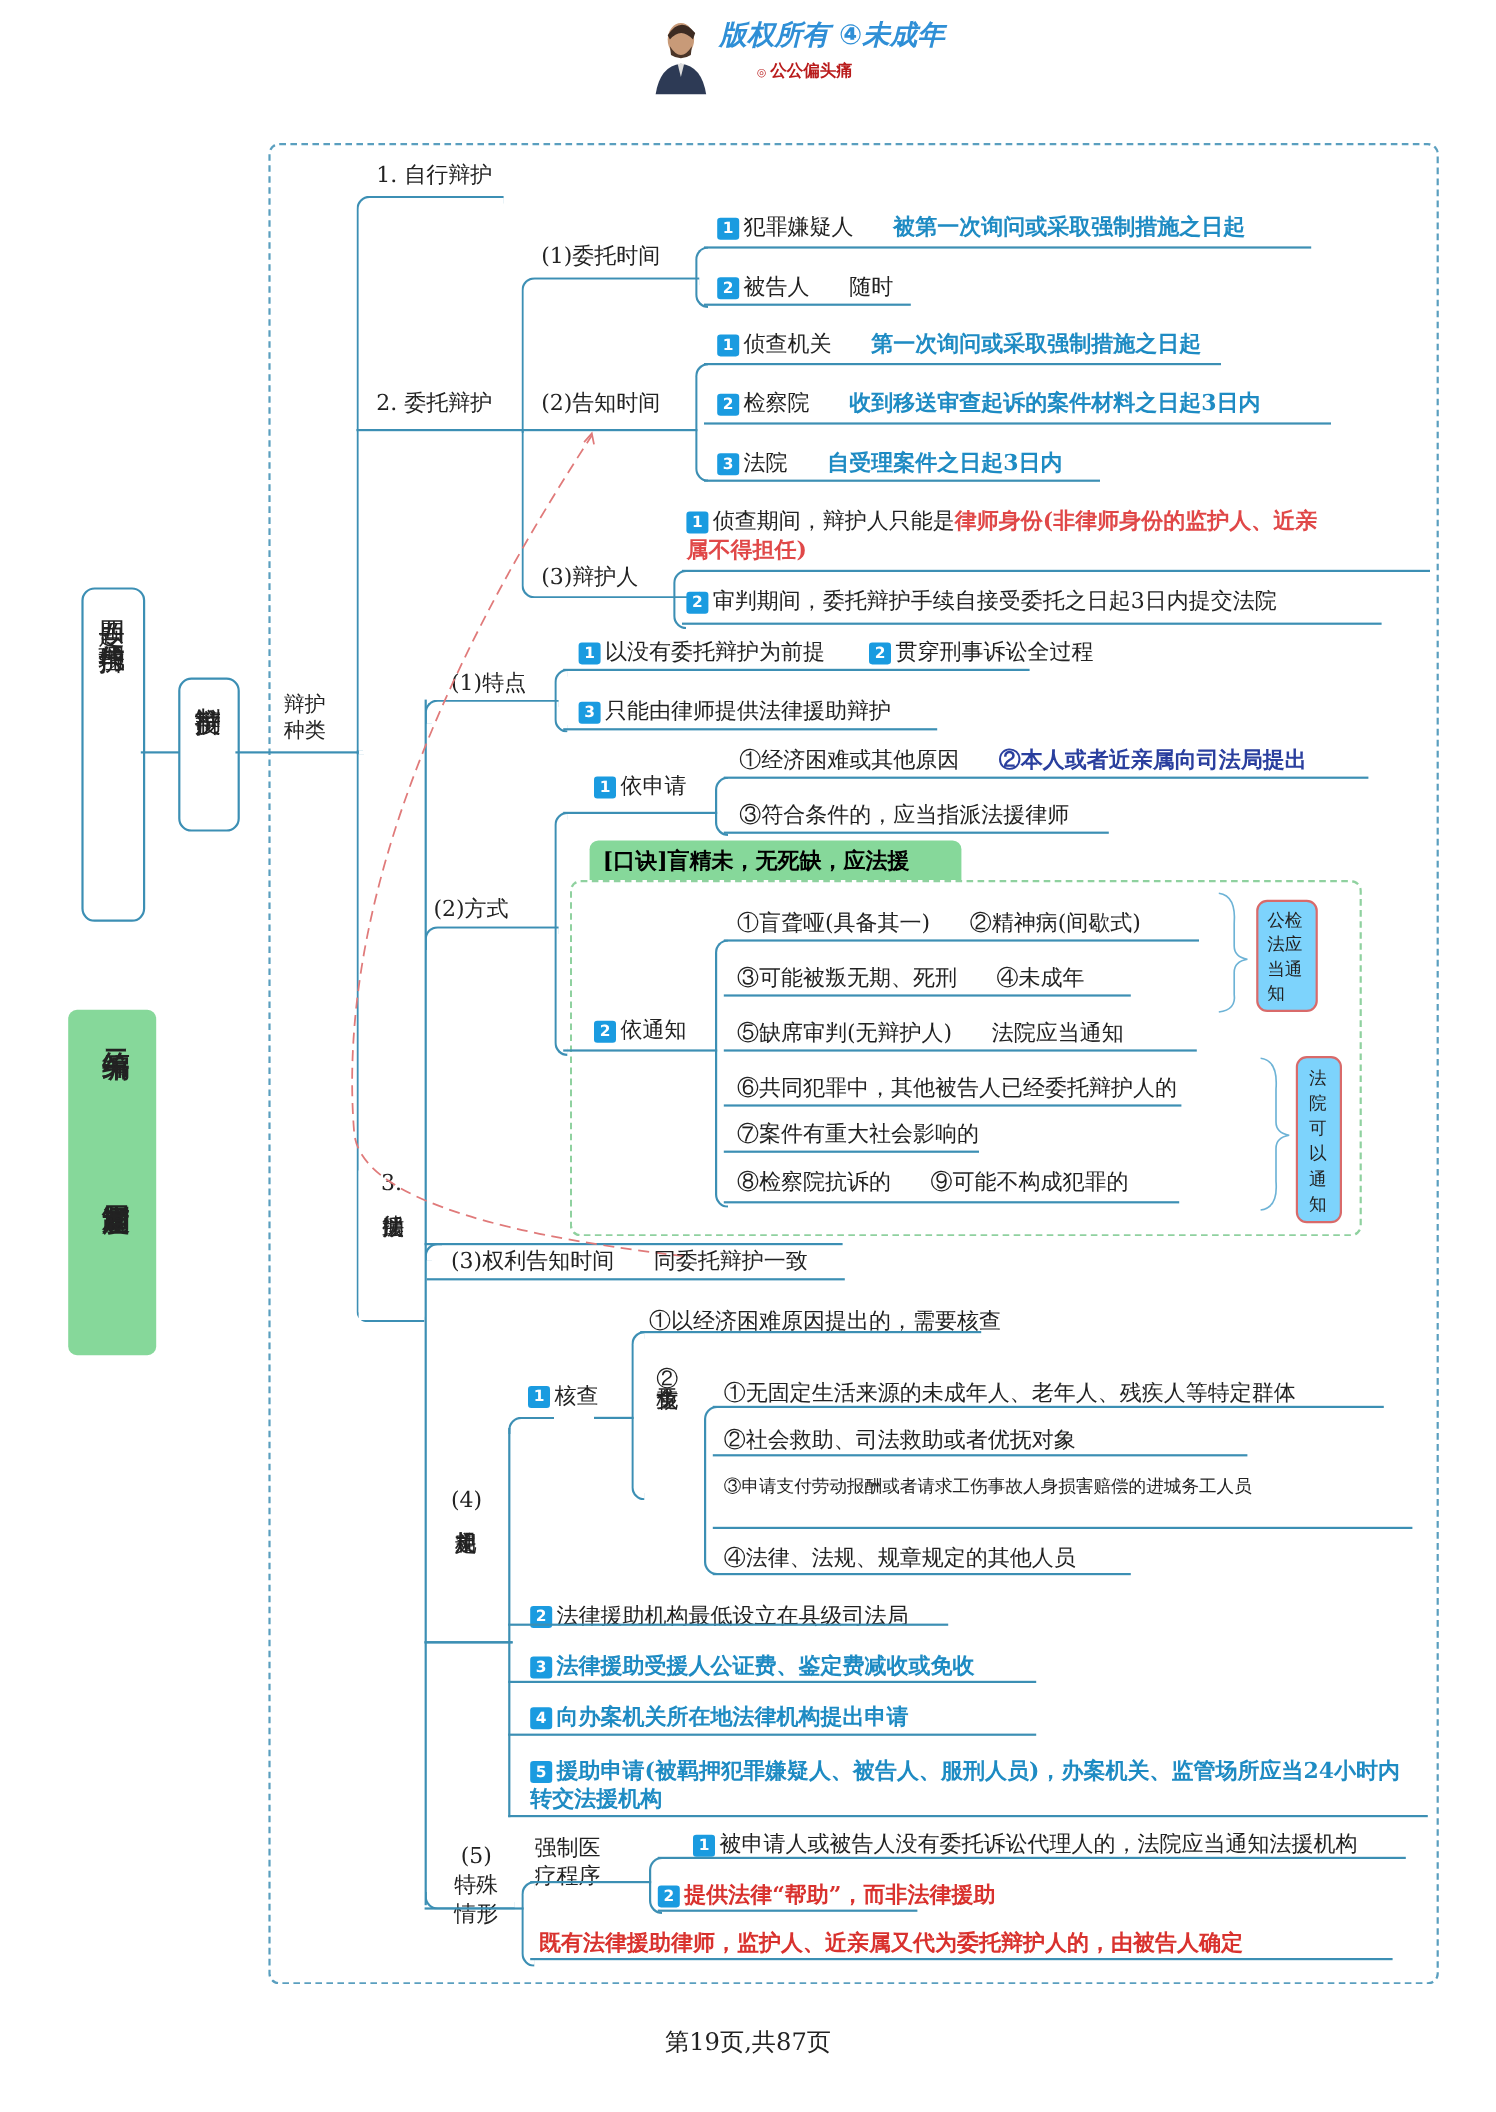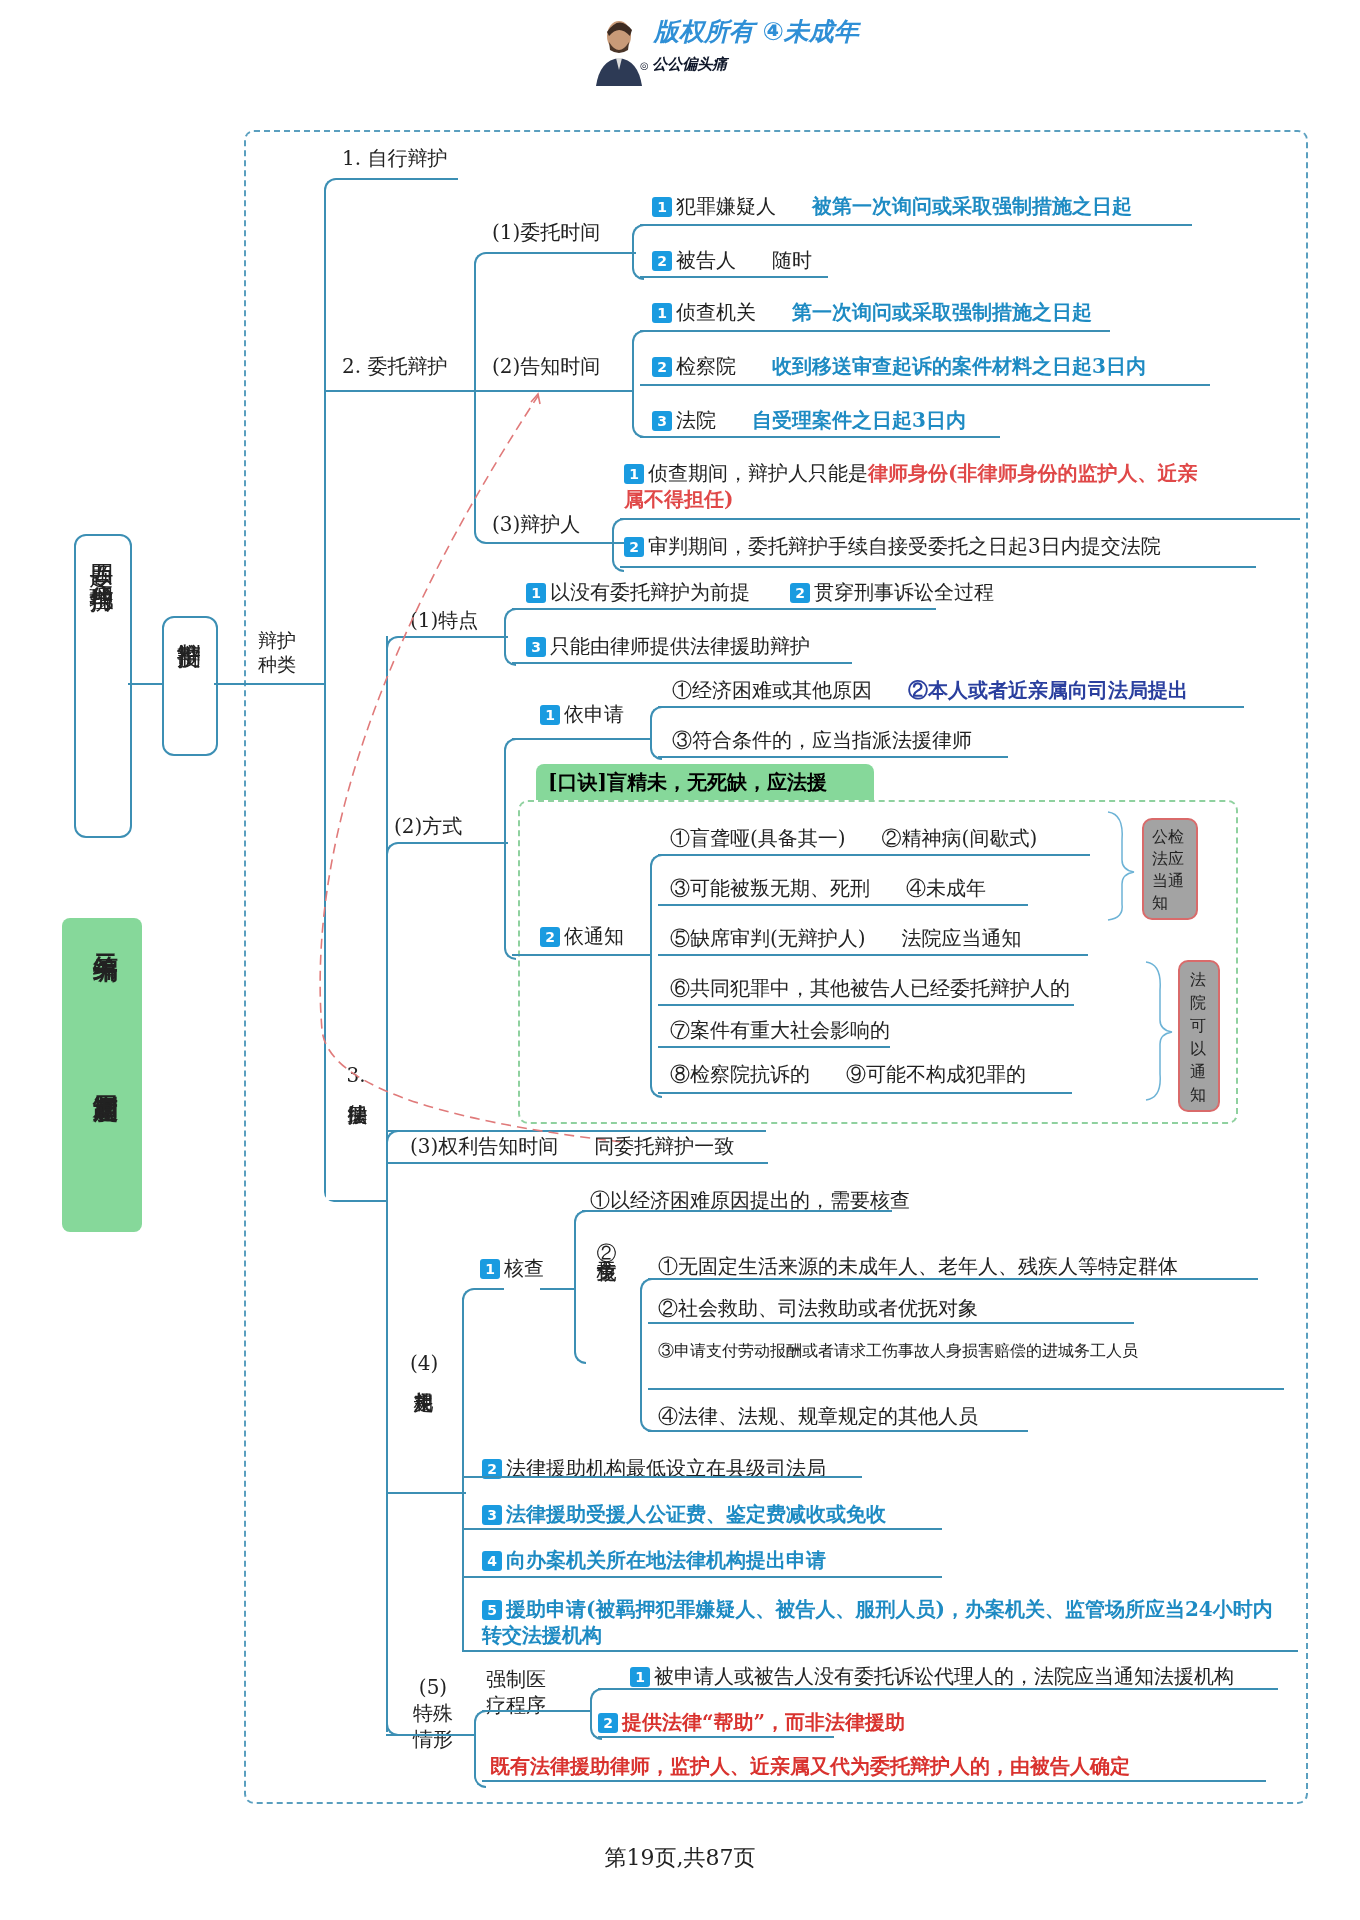--- a/index.html
+++ b/index.html
@@ -11,38 +11,38 @@
   .red{color:#d9322e;font-weight:bold;}
   .red2{color:#e04848;font-weight:bold;}
   .num{display:inline-block;width:20px;height:20px;line-height:20px;background:#1a9be0;color:#fff;font-family:"DejaVu Sans","Liberation Sans",sans-serif;font-size:14px;font-weight:bold;text-align:center;border-radius:3px;margin-right:4px;vertical-align:1px;}
   .vtext{writing-mode:vertical-rl;text-orientation:upright;white-space:nowrap;}
   .hl{position:absolute;height:2px;background:#3c8fb4;}
   .vl{position:absolute;width:2px;background:#3c8fb4;}
   .brk{position:absolute;border:2px solid #3c8fb4;border-right:none;border-radius:12px 0 0 12px;}
   .brk-top{position:absolute;border-left:2px solid #3c8fb4;border-top:2px solid #3c8fb4;border-radius:12px 0 0 0;}
   .brk-bot{position:absolute;border-left:2px solid #3c8fb4;border-bottom:2px solid #3c8fb4;border-radius:0 0 0 12px;}
   .box{position:absolute;border:2px solid #3c8fb4;border-radius:12px;background:#fff;}
-  .redbox{position:absolute;border:2px solid #d96a6a;border-radius:10px;background:#a3a3a3;}
+  .redbox{position:absolute;border:2px solid #d96a6a;border-radius:10px;background:#7dd3fc;}
   svg{position:absolute;left:0;top:0;}
 </style>
 </head>
 <body>
 
 <div>
   <div class="abs" style="left:592px;top:14px;width:54px;height:72px;">
     <svg width="54" height="72" viewBox="0 0 54 72">
       <ellipse cx="27" cy="22" rx="12" ry="15" fill="#c89a78"></ellipse>
       <path d="M15 18 Q27 0 40 16 L38 22 Q27 10 17 22 Z" fill="#3d2b22"></path>
       <path d="M17 28 Q27 44 37 28 L36 36 Q27 42 18 36 Z" fill="#4a3528"></path>
       <path d="M4 72 Q8 46 27 44 Q46 46 50 72 Z" fill="#2d3a55"></path>
       <path d="M24 44 L27 56 L30 44 Z" fill="#ddd"></path>
     </svg>
   </div>
   <div class="t" style="left:654px;top:16px;font-family:'DejaVu Sans',sans-serif;font-size:25px;line-height:32px;color:#2f8fd6;font-weight:bold;font-style:italic;">版权所有  ④未成年</div>
-  <div class="t" style="left:640px;top:54px;font-family:'DejaVu Sans',sans-serif;font-size:15px;line-height:20px;color:#0f172a;font-weight:bold;font-style:italic;">
+  <div class="t" style="left:688px;top:54px;font-family:'DejaVu Sans',sans-serif;font-size:15px;line-height:20px;color:#b91c1c;font-weight:bold;">
     <span style="font-size:10px;">◎ </span><span>公公偏头痛</span>
   </div>
 </div>
 
 <div class="abs" style="left:244px;top:130px;width:1060px;height:1670px;border:2px dashed #5a9fbf;border-radius:10px;"></div>
 
 <div class="box" style="left:74px;top:534px;width:54px;height:300px;"></div>
 <div class="abs" style="left:74px;top:546px;width:54px;text-align:center;font-size:24px;line-height:31px;">
   <div class="vtext" style="margin:0 auto;">专题四</div>
   <div style="height:22px;"></div>

